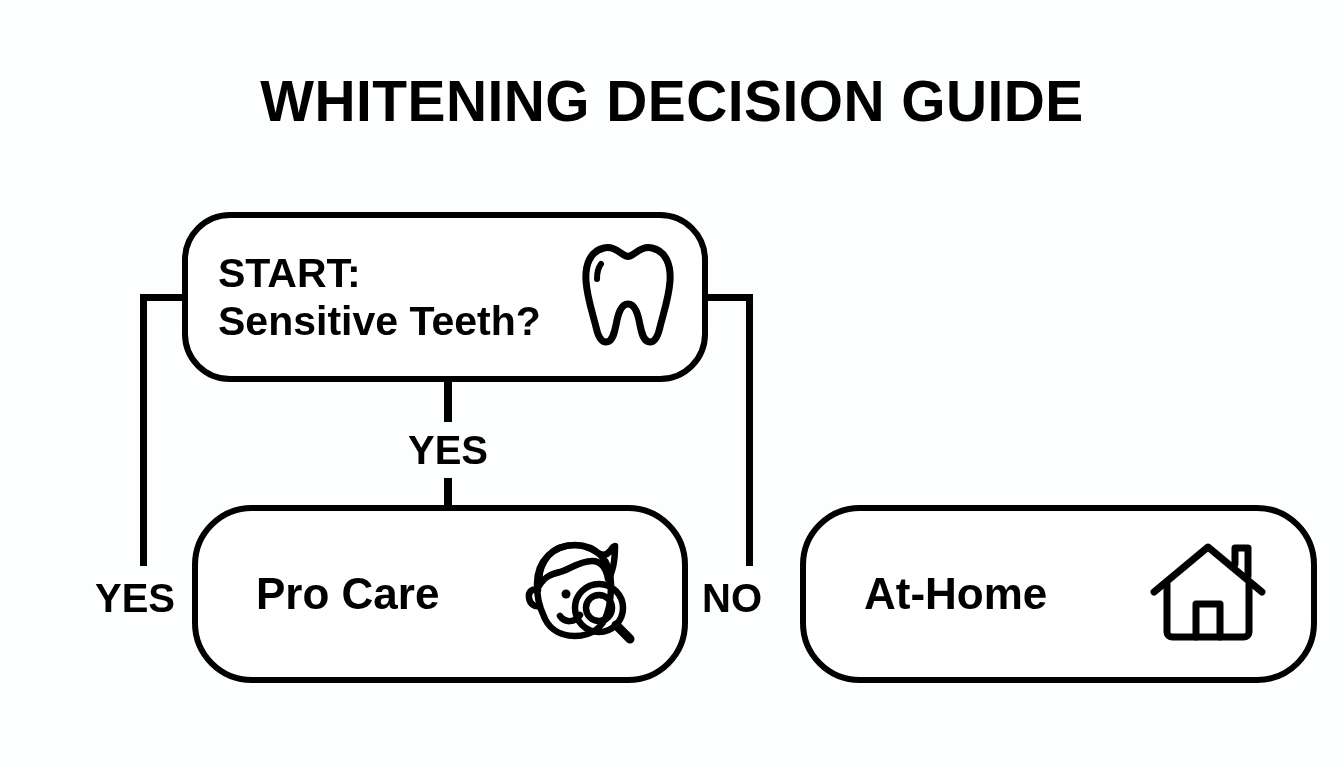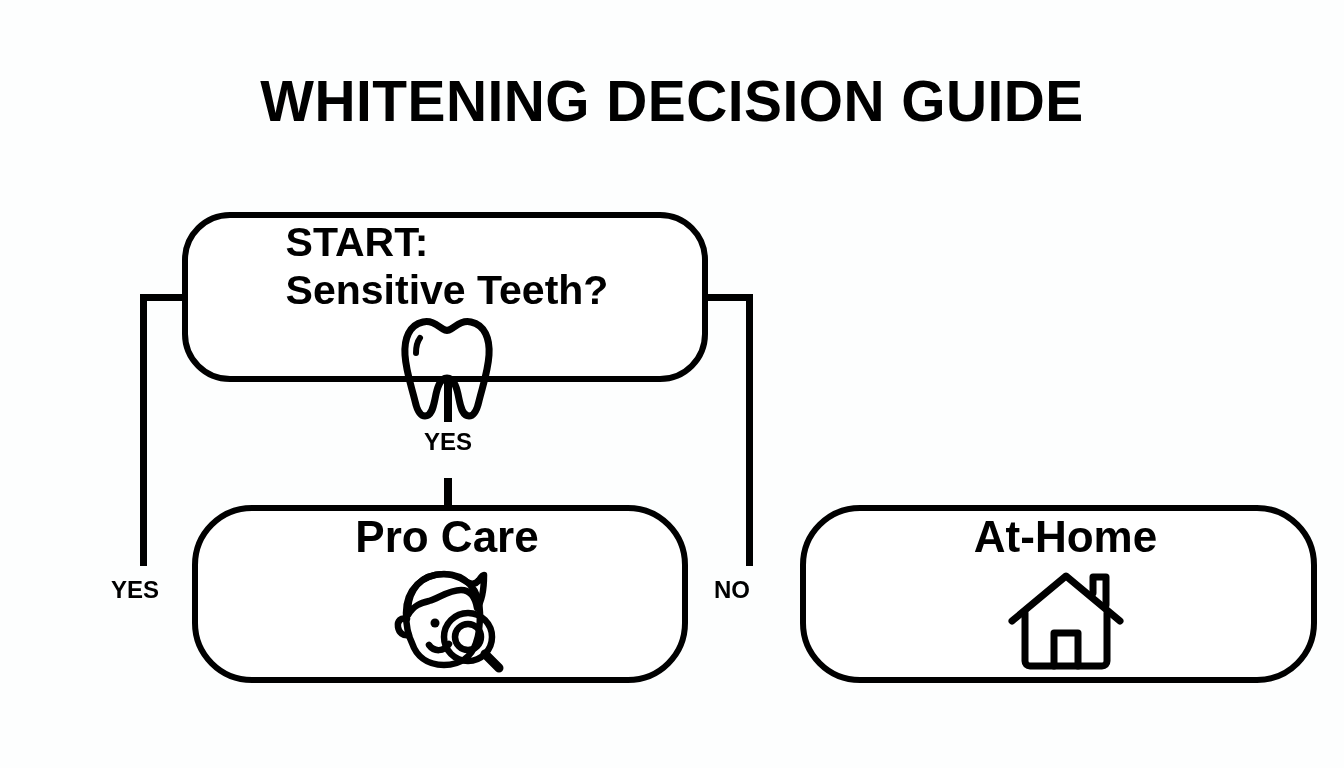--- a/index.html
+++ b/index.html
@@ -39,38 +39,37 @@
 
   
   .edge-line {
     position: absolute;
     background: #000000;
   }
 
   
   .edge-label {
     position: absolute;
-    font-size: 24px;
+    font-size: 40px;
     font-weight: bold;
     color: #000000;
     line-height: 1;
     white-space: nowrap;
     text-align: center;
   }
 
   
   .node {
     position: absolute;
     box-sizing: border-box;
     background: #ffffff;
     border: 6px solid #000000;
     display: flex;
     align-items: center;
     justify-content: space-between;
-    flex-direction: column;
   }
   .node-start {
     border-radius: 48px;
     padding: 0 26px 0 30px;
   }
   .node-outcome {
     border-radius: 60px;
     padding: 0 44px 0 58px;
   }
   .node-text {

